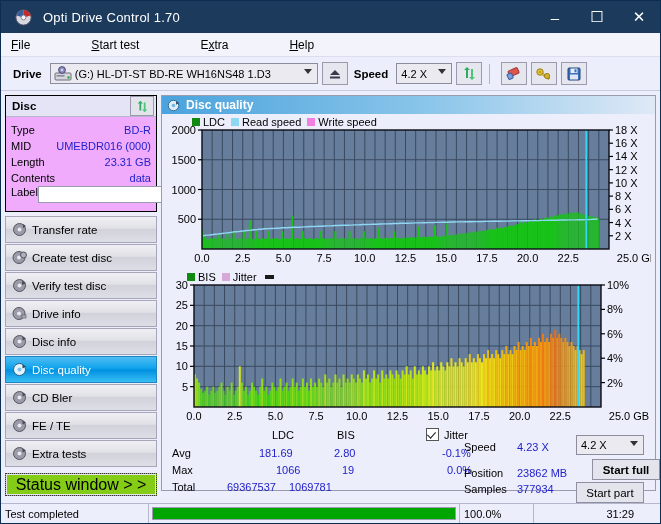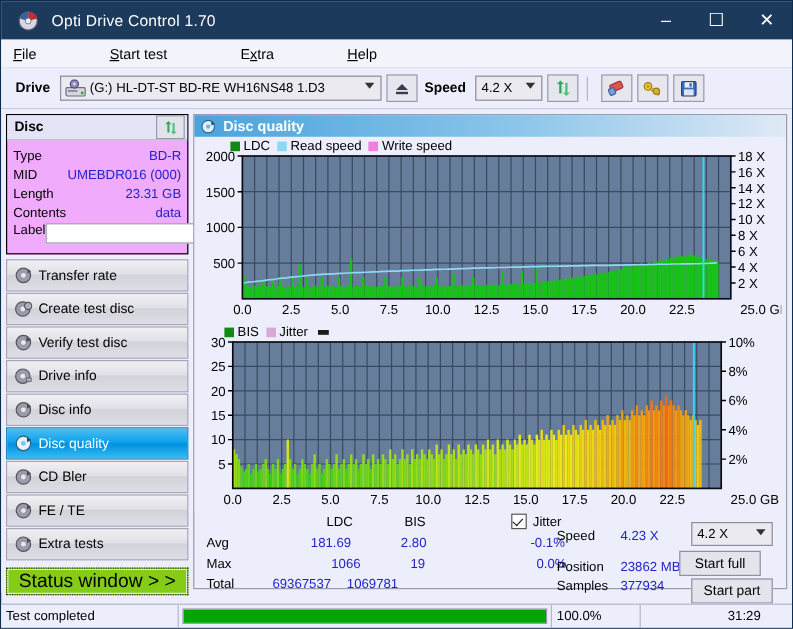--- a/index.html
+++ b/index.html
@@ -965,21 +965,21 @@
           <div class="st stv" style="left:355px;top:14px;">4.23 X</div>
           <div class="st" style="left:302px;top:40px;">Position</div>
           <div class="st stv" style="left:355px;top:40px;">23862 MB</div>
           <div class="st" style="left:302px;top:56px;">Samples</div>
           <div class="st stv" style="left:355px;top:56px;">377934</div>
 
           <div class="combo" style="position:absolute;left:414px;top:8px;width:68px;height:20px;">
             <span class="cv">4.2 X</span>
             <span class="carat"></span>
           </div>
-          <div class="btn" style="position:absolute;left:404px;top:32px;width:68px;height:21px;">Start full</div>
+          <div class="btn" style="position:absolute;left:430px;top:32px;width:68px;height:21px;font-weight:bold;">Start full</div>
           <div class="btn" style="position:absolute;left:414px;top:55px;width:68px;height:21px;">Start part</div>
         </div>
 
       </div>
     </div>
   </div>
 
   <div class="statusbar">
     <div class="sb-cell" style="width:148px;padding-left:4px;border-right:1px solid #b6b6cc;">Test completed</div>
     <div class="sb-cell" style="width:310px;padding:0 3px;">

